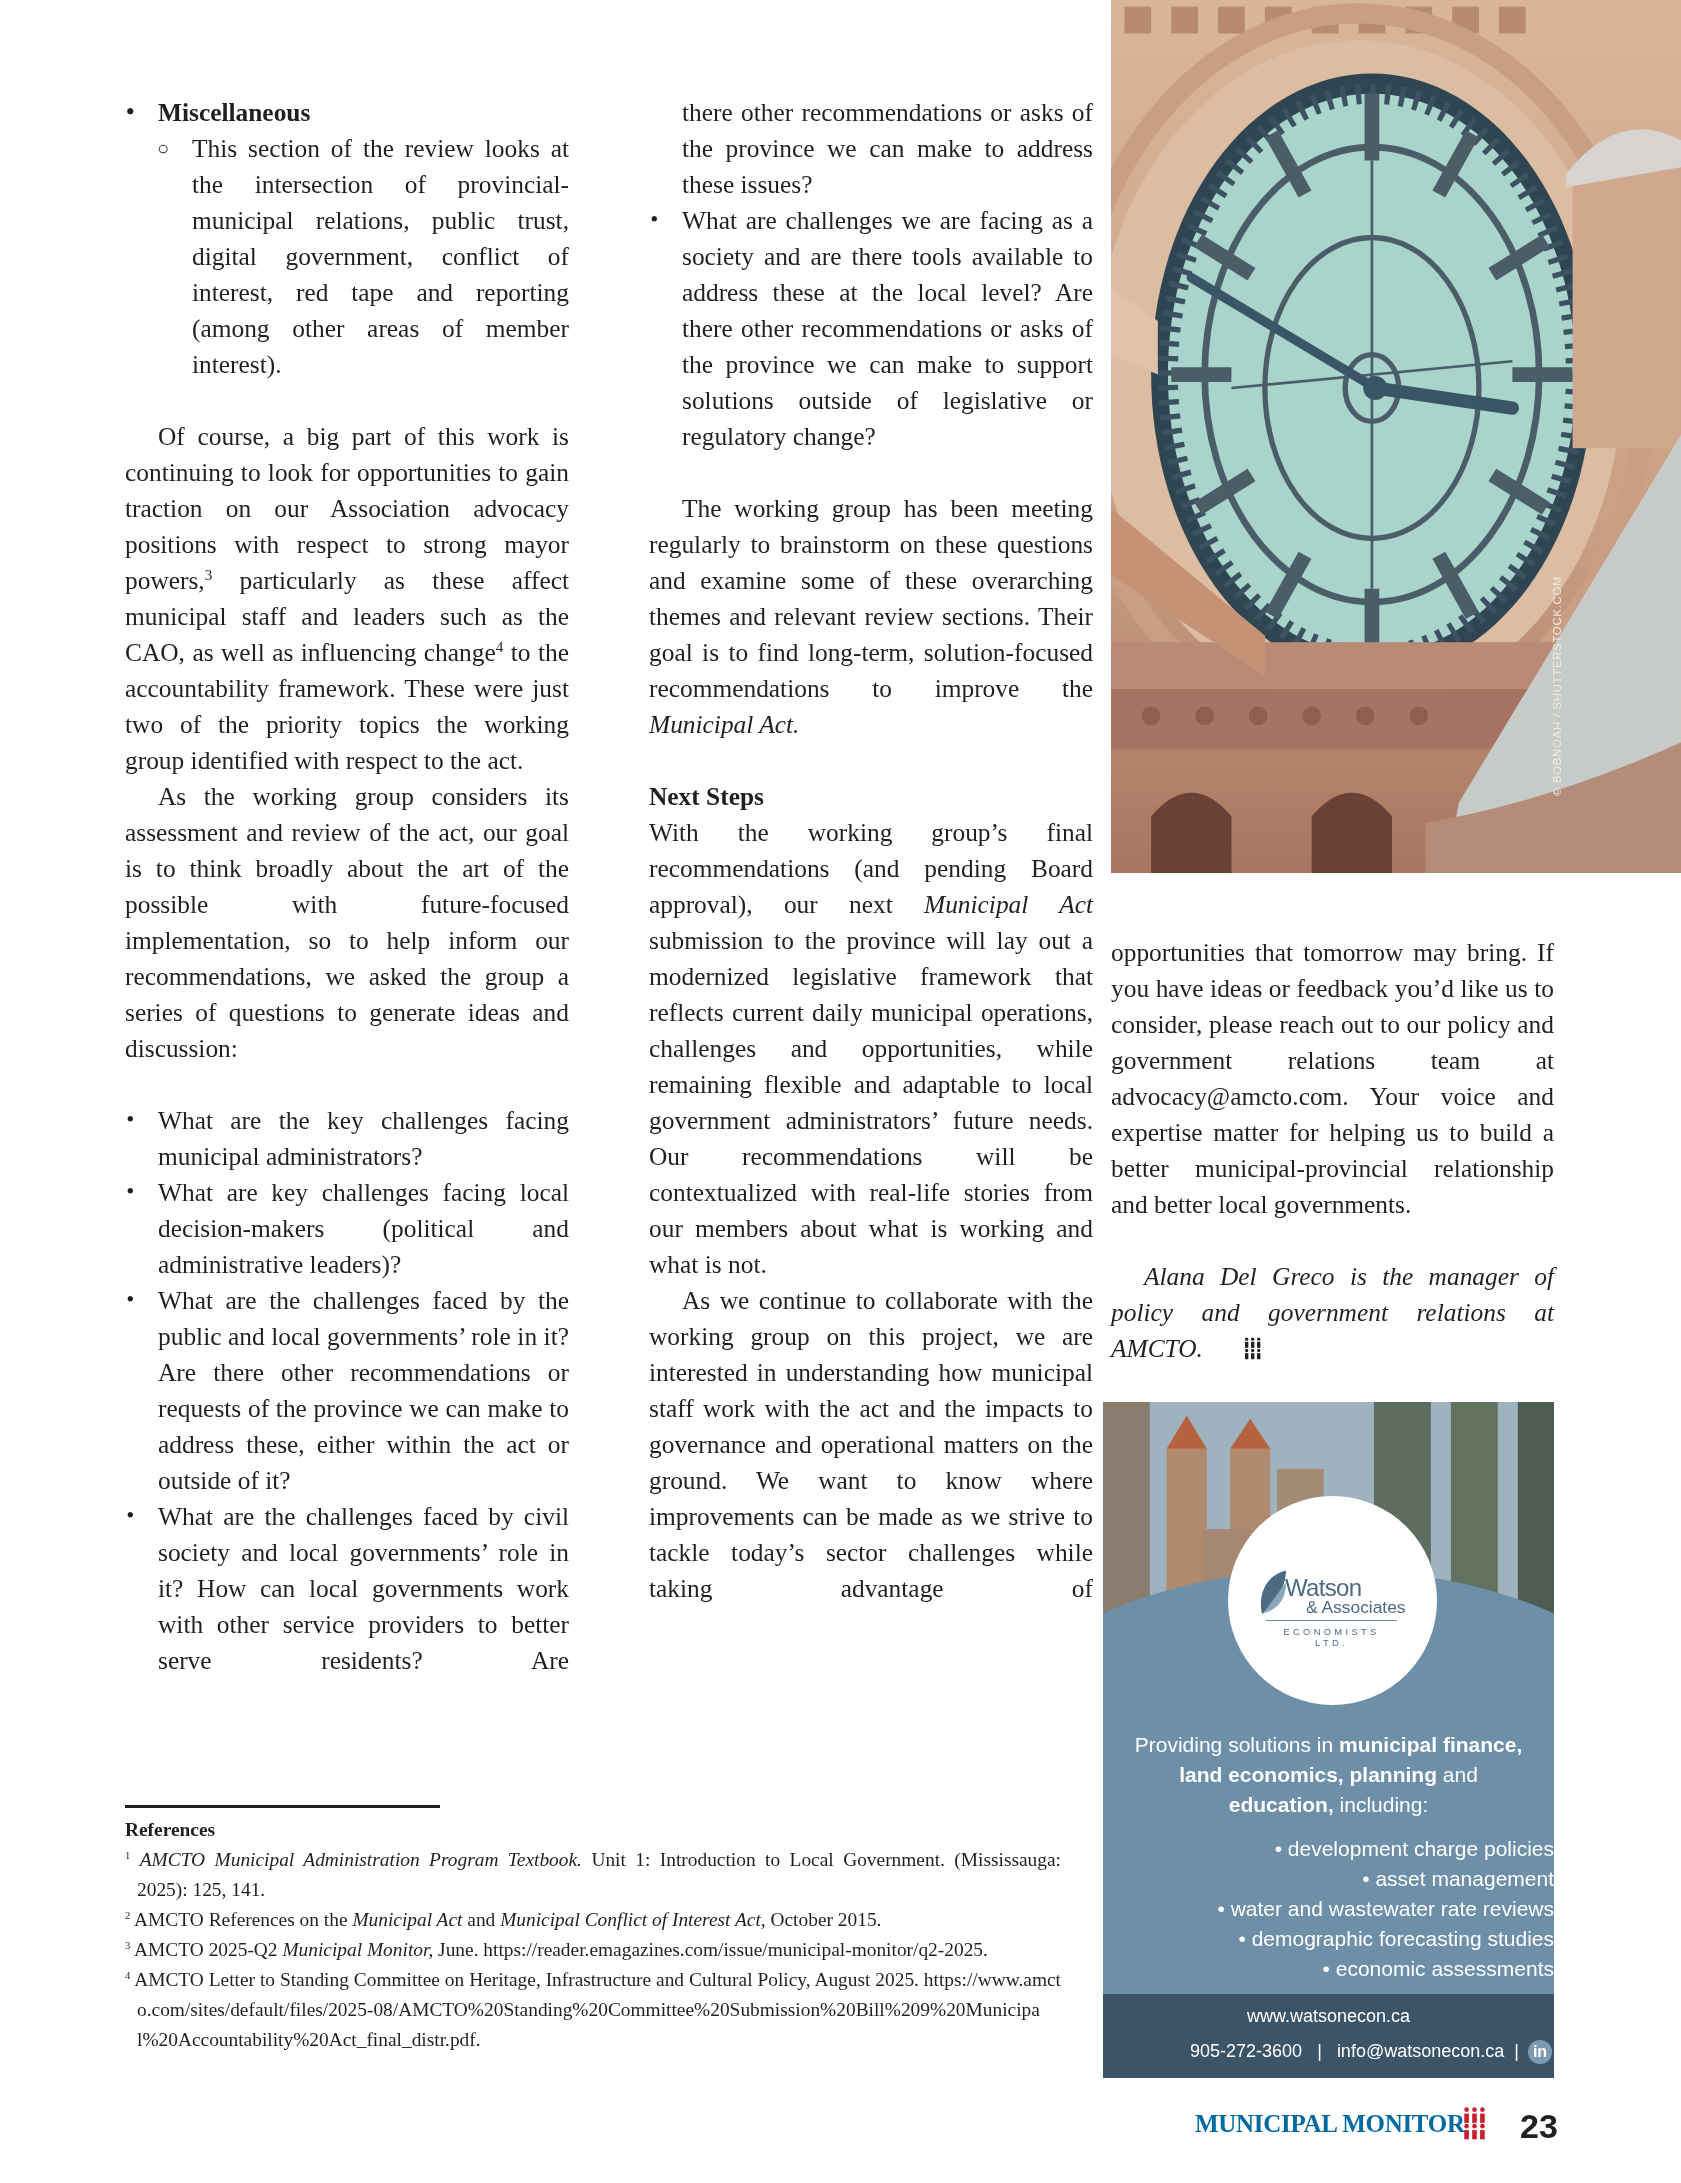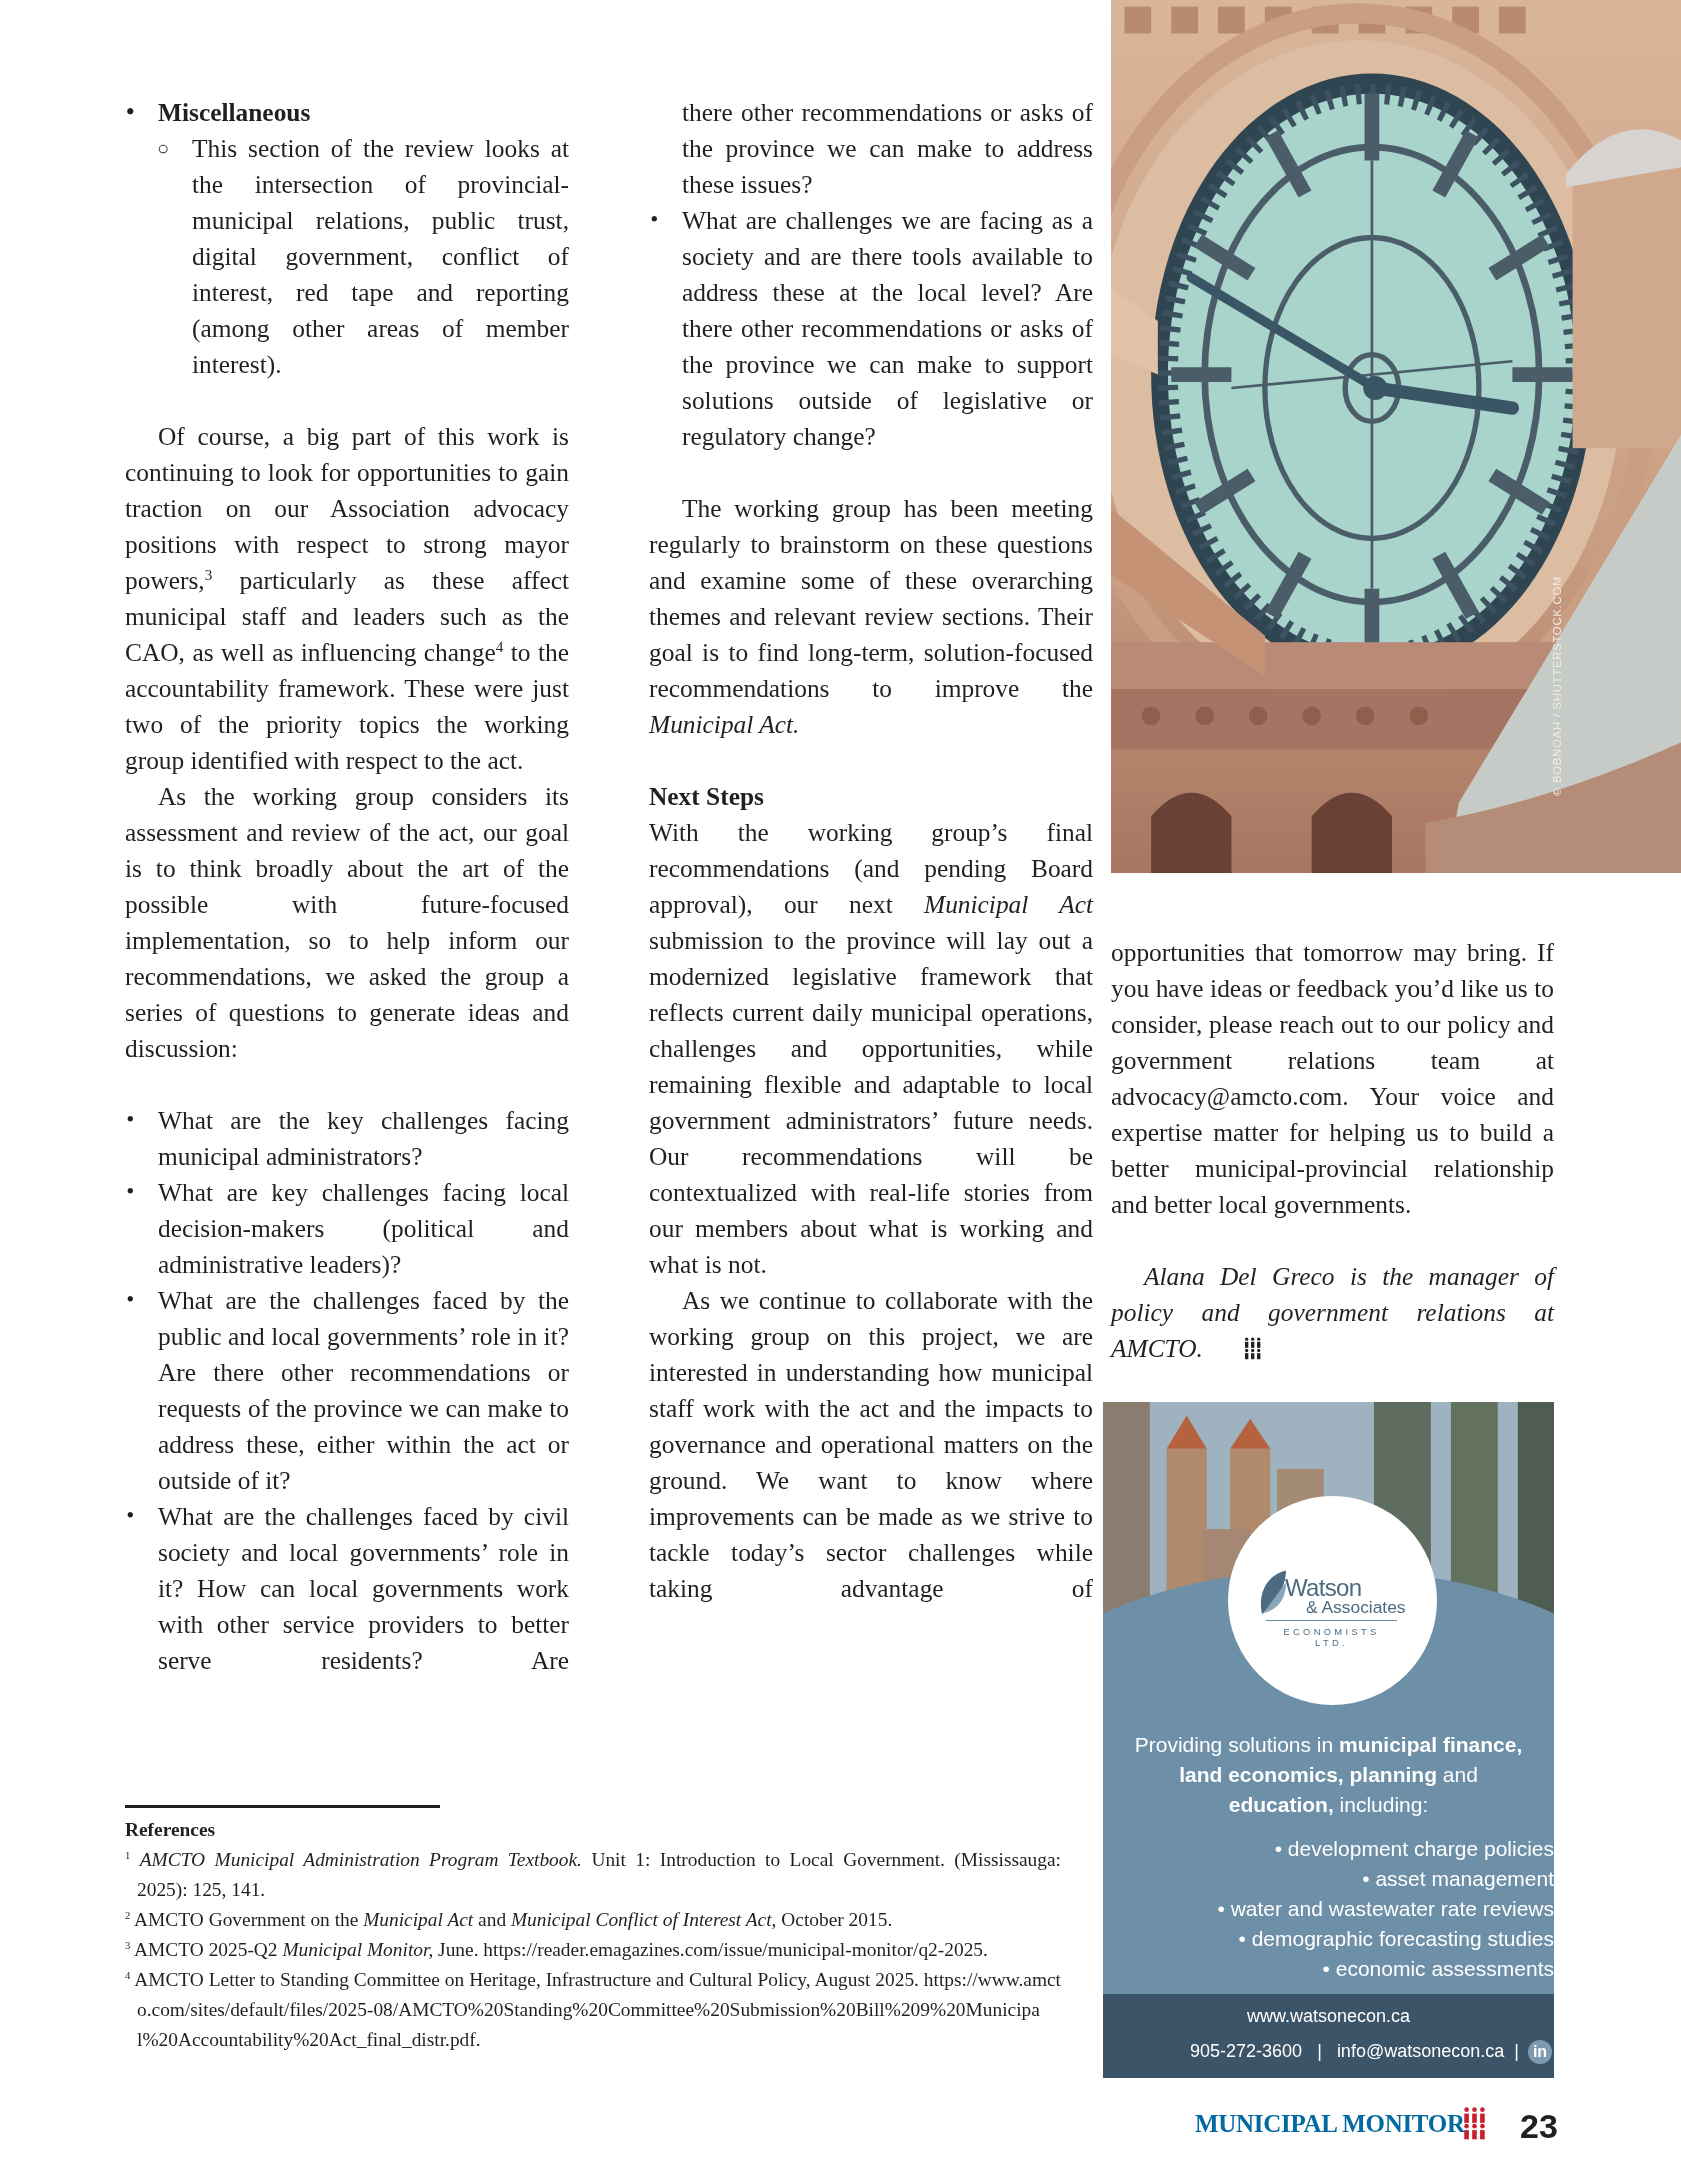--- a/index.html
+++ b/index.html
@@ -251,21 +251,21 @@
       <span>&nbsp;</span><span>|</span>
       <span class="ad-in">in</span>
     </div>
   </div>
 </div>
 
 <div class="ref-rule"></div>
 <div class="refs">
   <div class="ref-title">References</div>
   <div class="ref"><sup>1</sup> <em>AMCTO Municipal Administration Program Textbook.</em><span> Unit 1: Introduction to Local Government. (Mississauga: 2025): 125, 141.</span></div>
-  <div class="ref"><sup>2</sup> <span>AMCTO Government on the </span><em>Municipal Act</em><span> and </span><em>Municipal Conflict of Interest Act,</em><span> October 2015.</span></div>
+  <div class="ref"><sup>2</sup> <span>AMCTO References on the </span><em>Municipal Act</em><span> and </span><em>Municipal Conflict of Interest Act,</em><span> October 2015.</span></div>
   <div class="ref"><sup>3</sup> <span>AMCTO 2025-Q2 </span><em>Municipal Monitor,</em><span> June. https://reader.emagazines.com/issue/municipal-monitor/q2-2025.</span></div>
   <div class="ref" style="word-break: break-all;"><sup>4</sup> <span>AMCTO Letter to Standing Committee on Heritage, Infrastructure and Cultural Policy, August 2025. https://www.amcto.com/sites/default/files/2025-08/AMCTO%20Standing%20Committee%20Submission%20Bill%209%20Municipal%20Accountability%20Act_final_distr.pdf.</span></div>
 </div>
 
 <div class="footer">
   <div class="footer-title">MUNICIPAL MONITOR</div>
   <div class="footer-logo">
     <svg width="23" height="33" viewBox="0 0 34 50">
         <g fill="#c8202f">
           <circle cx="5" cy="4" r="3.5"></circle>

